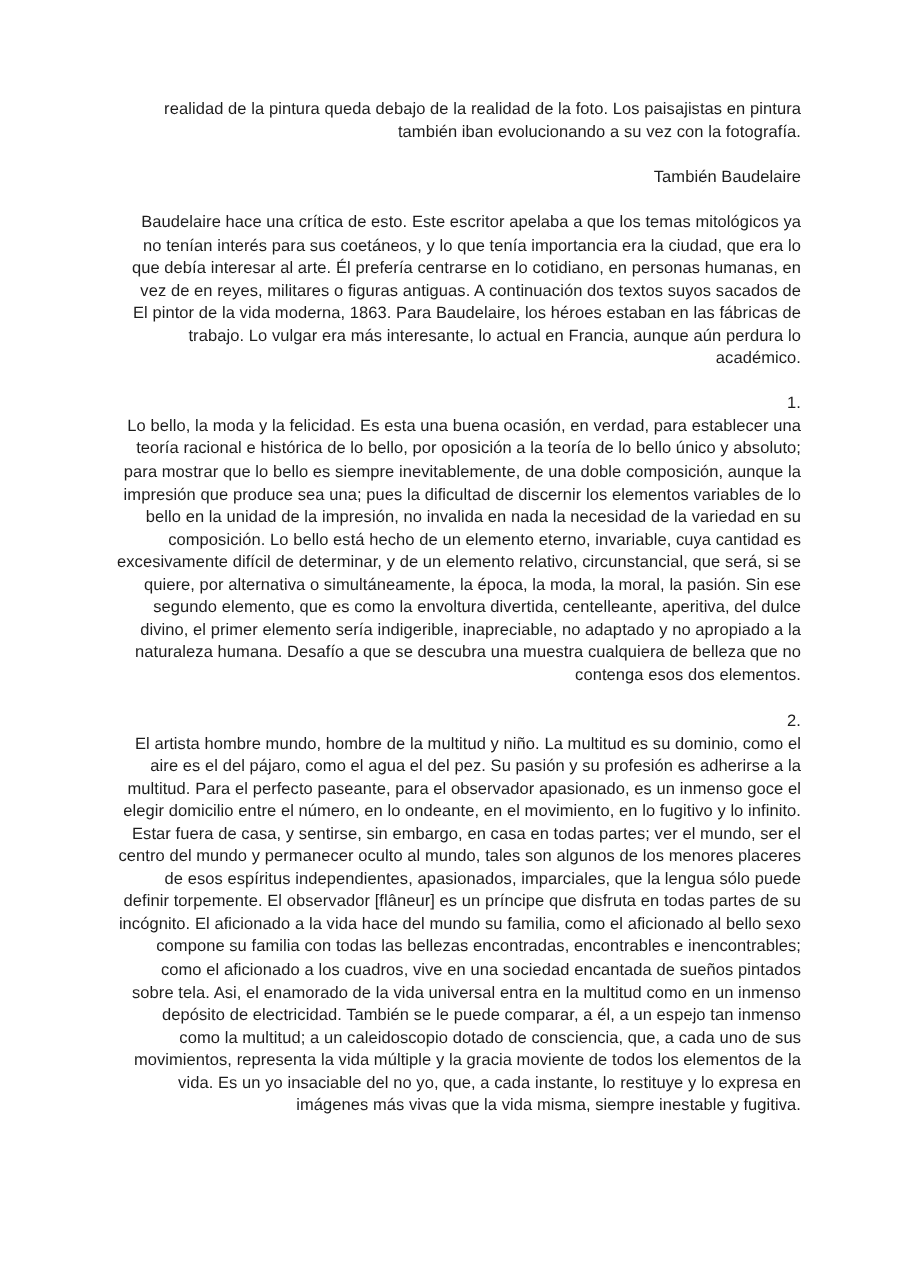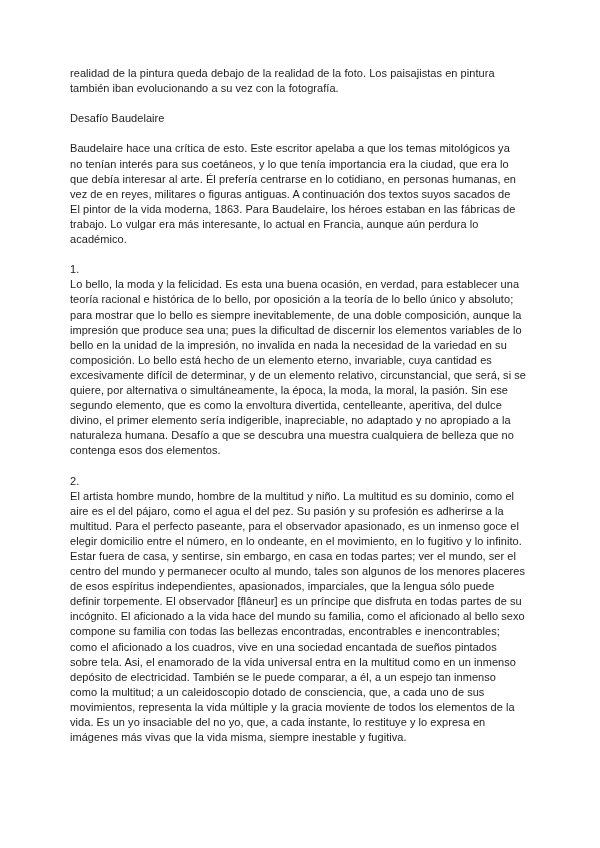--- a/index.html
+++ b/index.html
@@ -16,34 +16,35 @@
     box-sizing: border-box;
     width: 600px;
     height: 848px;
     padding: 66px 66px 0 70px;
     background: #ffffff;
     font-family: "Liberation Sans", sans-serif;
     font-size: 11px;
     line-height: 15.1px;
     color: #1c1c1c;
     letter-spacing: 0.05px;
+    text-align: right;
   }
   .para {
     white-space: pre;
     margin: 0 0 15.1px 0;
   }
 </style>
 </head>
 <body>
 
 <div class="page">
   <div id="doc-body">
       <div class="para">realidad de la pintura queda debajo de la realidad de la foto. Los paisajistas en pintura
 también iban evolucionando a su vez con la fotografía.</div>
-      <div class="para">Desafío Baudelaire</div>
+      <div class="para">También Baudelaire</div>
       <div class="para">Baudelaire hace una crítica de esto. Este escritor apelaba a que los temas mitológicos ya
 no tenían interés para sus coetáneos, y lo que tenía importancia era la ciudad, que era lo
 que debía interesar al arte. Él prefería centrarse en lo cotidiano, en personas humanas, en
 vez de en reyes, militares o figuras antiguas. A continuación dos textos suyos sacados de
 El pintor de la vida moderna, 1863. Para Baudelaire, los héroes estaban en las fábricas de
 trabajo. Lo vulgar era más interesante, lo actual en Francia, aunque aún perdura lo
 académico.</div>
       <div class="para">1.
 Lo bello, la moda y la felicidad. Es esta una buena ocasión, en verdad, para establecer una
 teoría racional e histórica de lo bello, por oposición a la teoría de lo bello único y absoluto;

